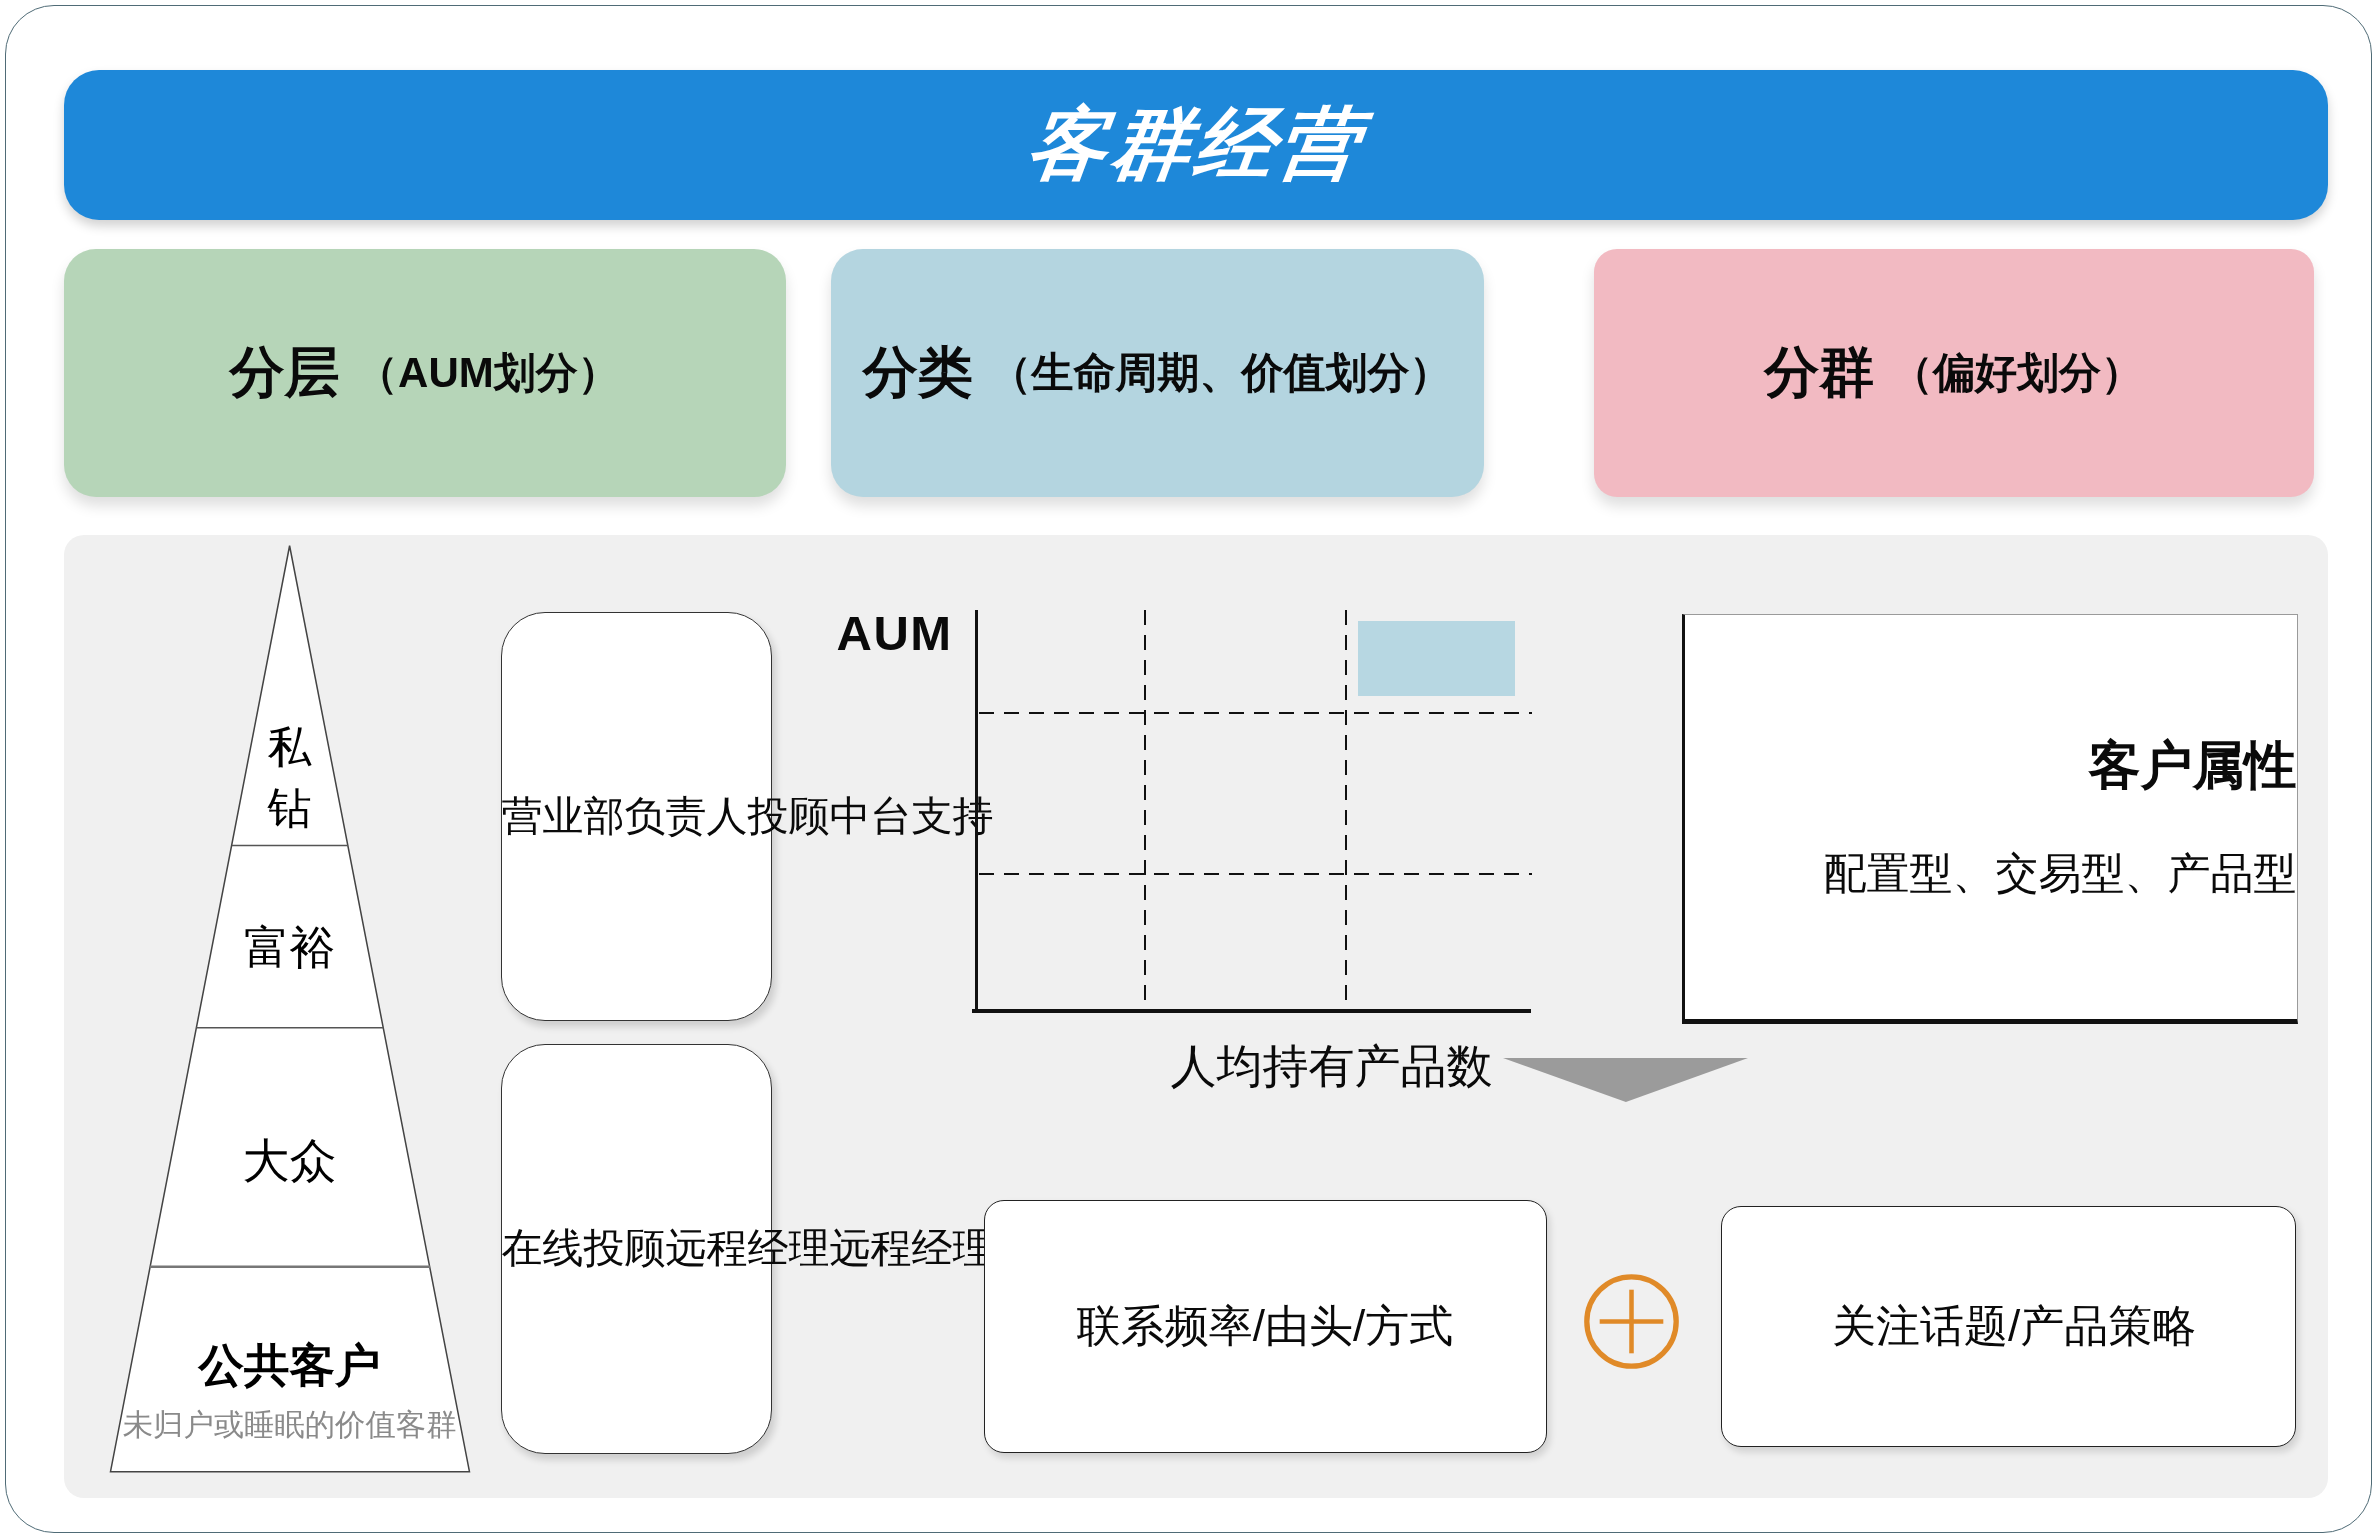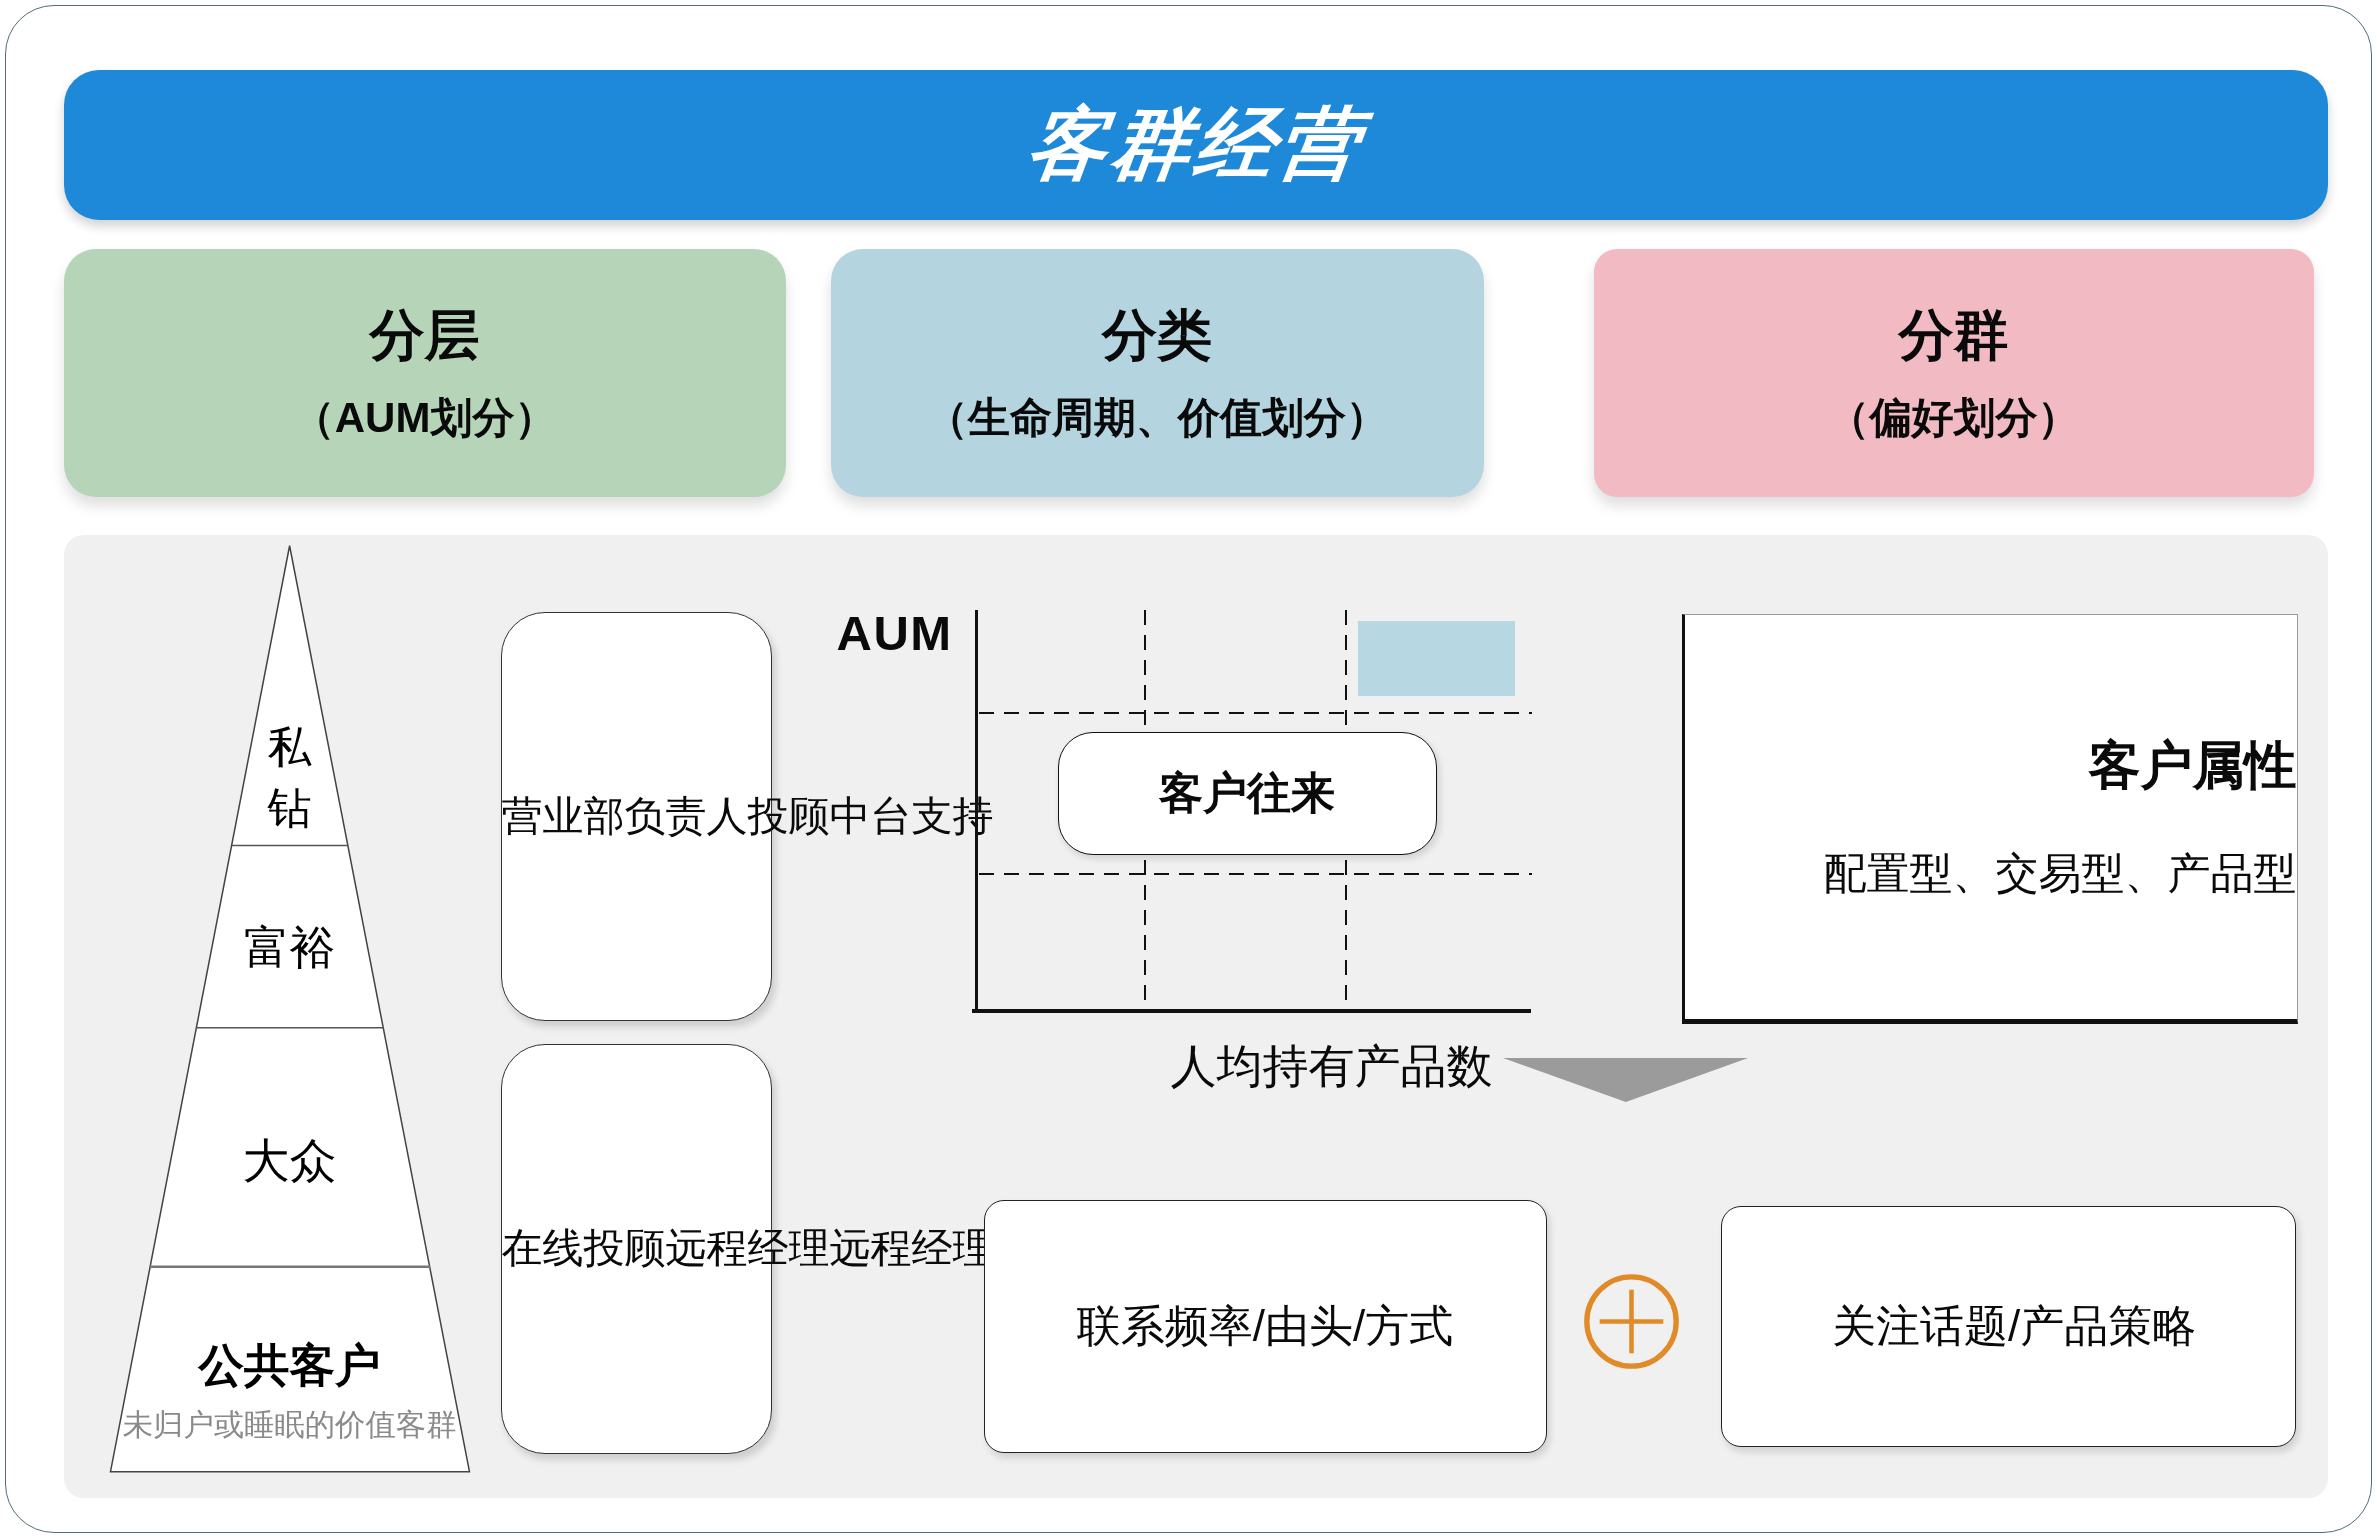--- a/index.html
+++ b/index.html
@@ -25,21 +25,21 @@
     display:flex;align-items:center;justify-content:center;
   }
   .banner-title{
     color:#ffffff;font-size:79px;font-weight:800;font-style:italic;
     transform:skewX(-7deg);letter-spacing:4.6px;
   }
   
   .cat{
     top:243px;height:248px;border-radius:32px;
     box-shadow:0 9px 13.7px rgba(0,0,0,.13);
-    display:flex;flex-direction:column;align-items:center;justify-content:center;
+    display:flex;flex-direction:row;align-items:center;justify-content:center;
     gap:16.7px;
   }
   .cat-green{left:58px;width:722px;background:#B6D5B8;}
   .cat-blue{left:825px;width:653px;background:#B4D5E0;}
   .cat-pink{left:1588px;width:720px;background:#F2BAC2;border-radius:23px;}
   .cat-title{font-size:55px;font-weight:800;}
   .cat-sub{font-size:42px;font-weight:700;}
   
   .panel{
     left:58px;top:529px;width:2264px;height:963px;
@@ -148,21 +148,20 @@
     </div>
 
     <div class="abs aum-label">AUM</div>
     <div class="abs y-axis"></div>
     <div class="abs x-axis"></div>
     <div class="abs vdash vd1"></div>
     <div class="abs vdash vd2"></div>
     <div class="abs hdash hd1"></div>
     <div class="abs hdash hd2"></div>
     <div class="abs highlight-rect"></div>
-    <div class="abs center-pill">客户往来</div>
     <div class="abs x-label">人均持有产品数</div>
 
     <div class="abs attr-box">
       <div class="attr-title">客户属性</div>
       <div class="attr-sub">配置型、交易型、产品型</div>
     </div>
 
     <svg class="abs tri-svg" width="245" height="44" viewBox="0 0 323 58">
       <polygon points="0,0 323,0 162,58" fill="#9B9B9B"></polygon>
     </svg>

